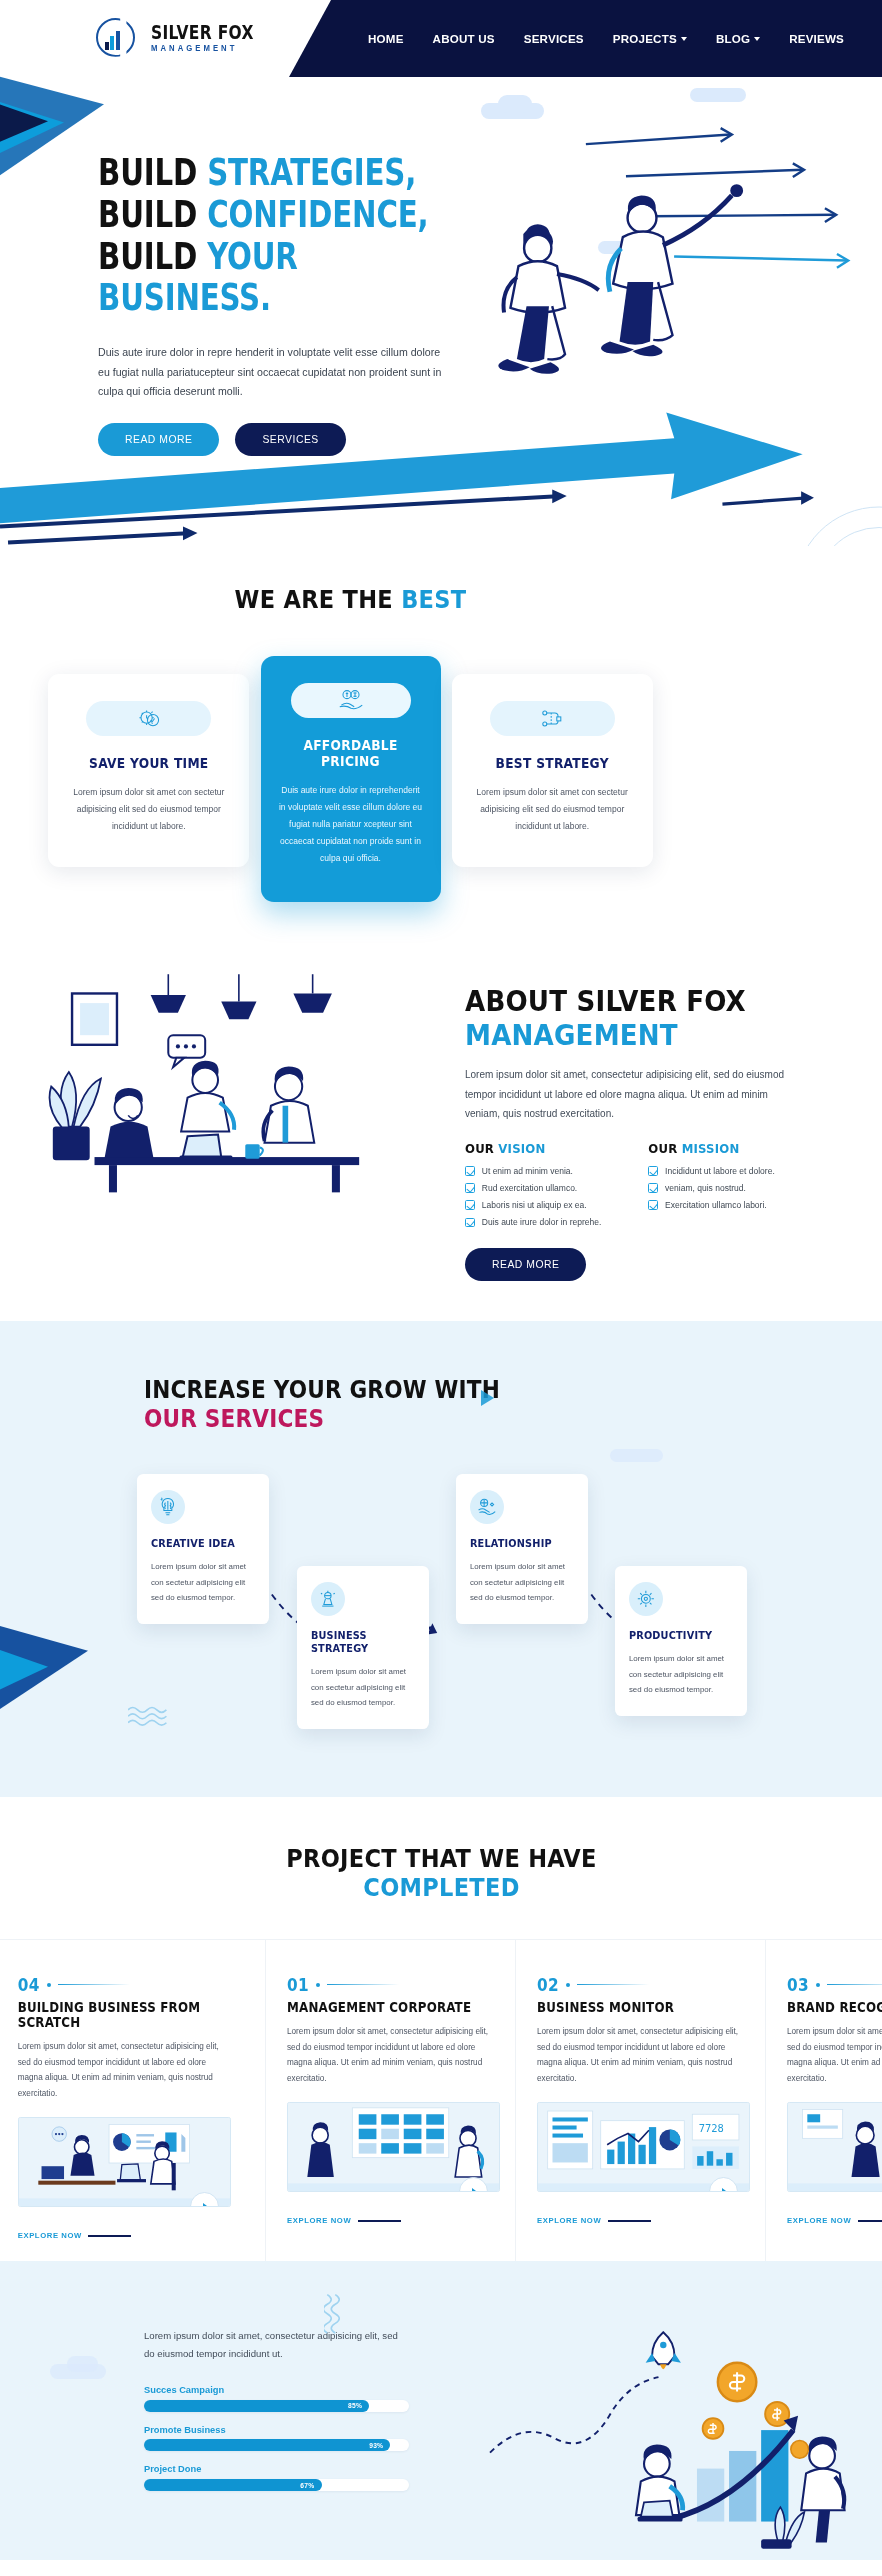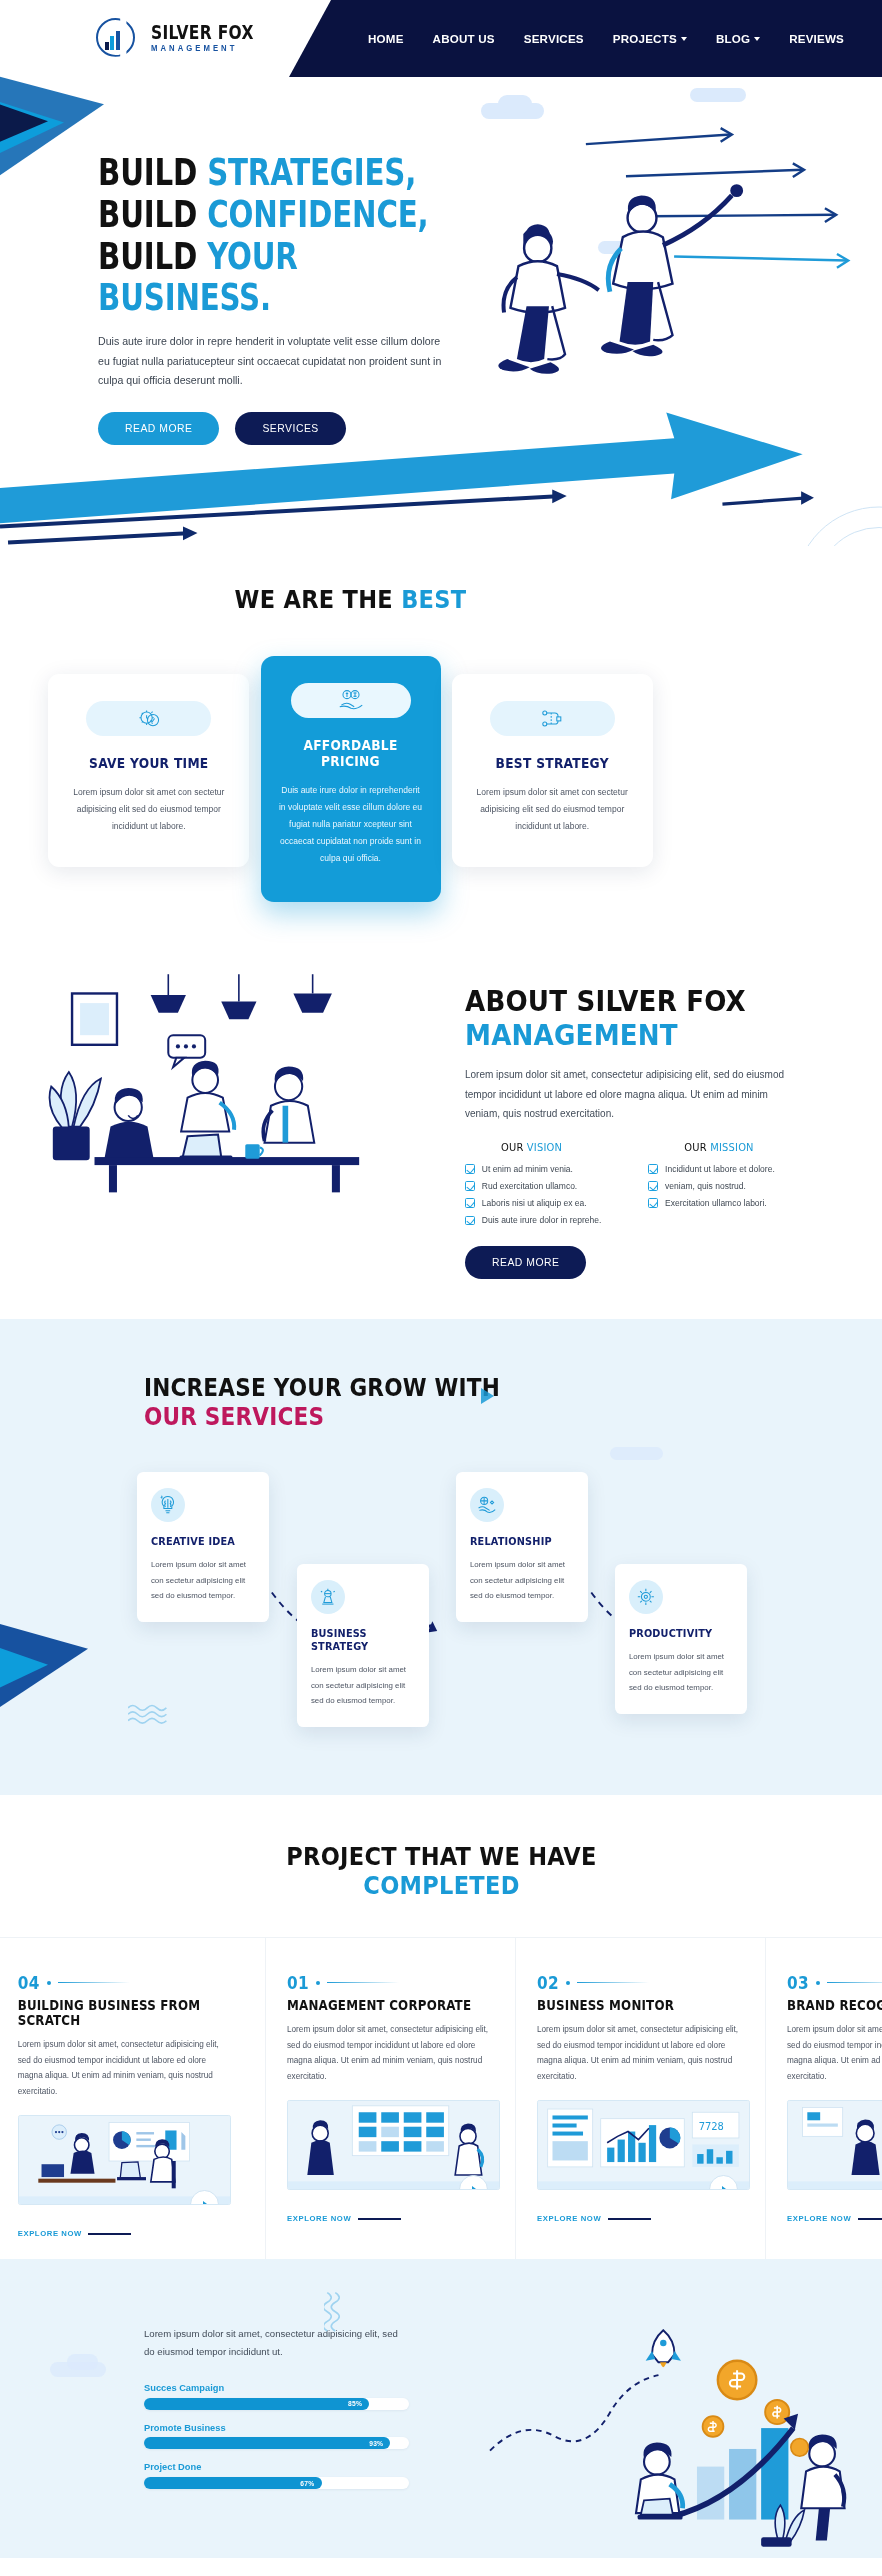--- a/index.html
+++ b/index.html
@@ -83,21 +83,21 @@
 
   
   .hero-copy{position:absolute;left:98px;top:152px;width:377px;z-index:12;}
   .hero-h1{
     font-family:"DejaVu Sans Condensed","Liberation Sans",sans-serif;
     font-weight:bold;font-size:37px;line-height:1.13;color:#111;letter-spacing:-0.2px;
     transform:scaleX(.88);transform-origin:left top;
   }
   .hero-h1 .c{color:#1a9ad6;}
   .hero-p{
-    margin-top:13px;font-size:10.6px;line-height:1.85;color:#3b4450;width:345px;
+    margin-top:24px;font-size:10.6px;line-height:1.85;color:#3b4450;width:345px;
   }
   .hero-btns{margin-top:21px;display:flex;gap:16px;}
   .btn{
     border:none;border-radius:24px;padding:11.2px 27px;font-size:10.4px;font-weight:normal;
     letter-spacing:0.5px;color:#fff;cursor:pointer;font-family:"Liberation Sans",sans-serif;
   }
   .btn-cyan{background:#1a9ad6;}
   .btn-navy{background:#0d1b55;}
 
   
@@ -153,21 +153,21 @@
   .about-copy{width:353px;padding-top:17.7px;}
   .about-h2{
     font-family:"DejaVu Sans Condensed","Liberation Sans",sans-serif;
     font-weight:bold;font-size:29px;line-height:1.18;color:#111;letter-spacing:0.2px;
   }
   .about-h2 .c{color:#1a9ad6;}
   .about-p{font-size:10px;line-height:1.95;color:#424c59;margin-top:13px;width:333px;}
   .vm-wrap{display:flex;gap:47px;margin-top:17.7px;}
   .vm h4{
     font-family:"DejaVu Sans Condensed","Liberation Sans",sans-serif;
-    font-weight:normal;font-size:11px;color:#111;letter-spacing:0.2px;margin-bottom:9.6px;margin-left:36px;
+    font-weight:bold;font-size:13px;color:#111;letter-spacing:0.2px;margin-bottom:9.6px;
   }
   .vm h4 .c{color:#1a9ad6;}
   .vm li{list-style:none;display:flex;align-items:center;gap:7.2px;margin-bottom:7.2px;}
   .vm li span{font-size:8.5px;color:#3f4853;}
   .chk{
     width:9.6px;height:9.6px;border:1.3px solid #1ea2e0;border-radius:1.6px;position:relative;flex:none;
   }
   .chk:after{
     content:"";position:absolute;left:1.6px;top:0.8px;width:4px;height:6.4px;
     border-right:1.3px solid #1ea2e0;border-bottom:1.3px solid #1ea2e0;

